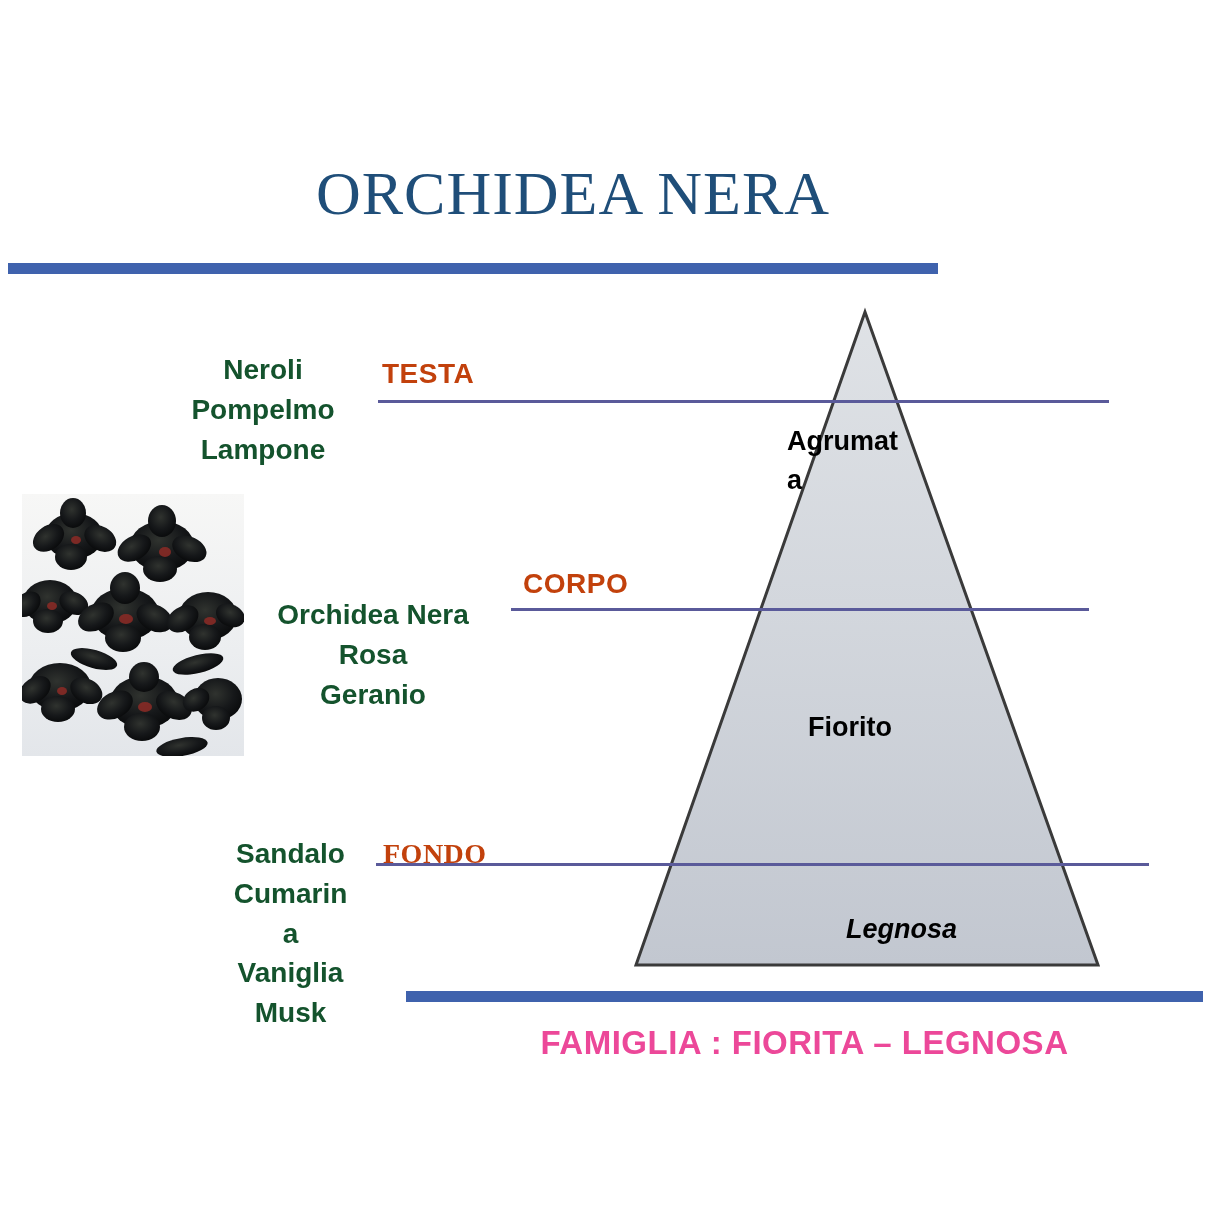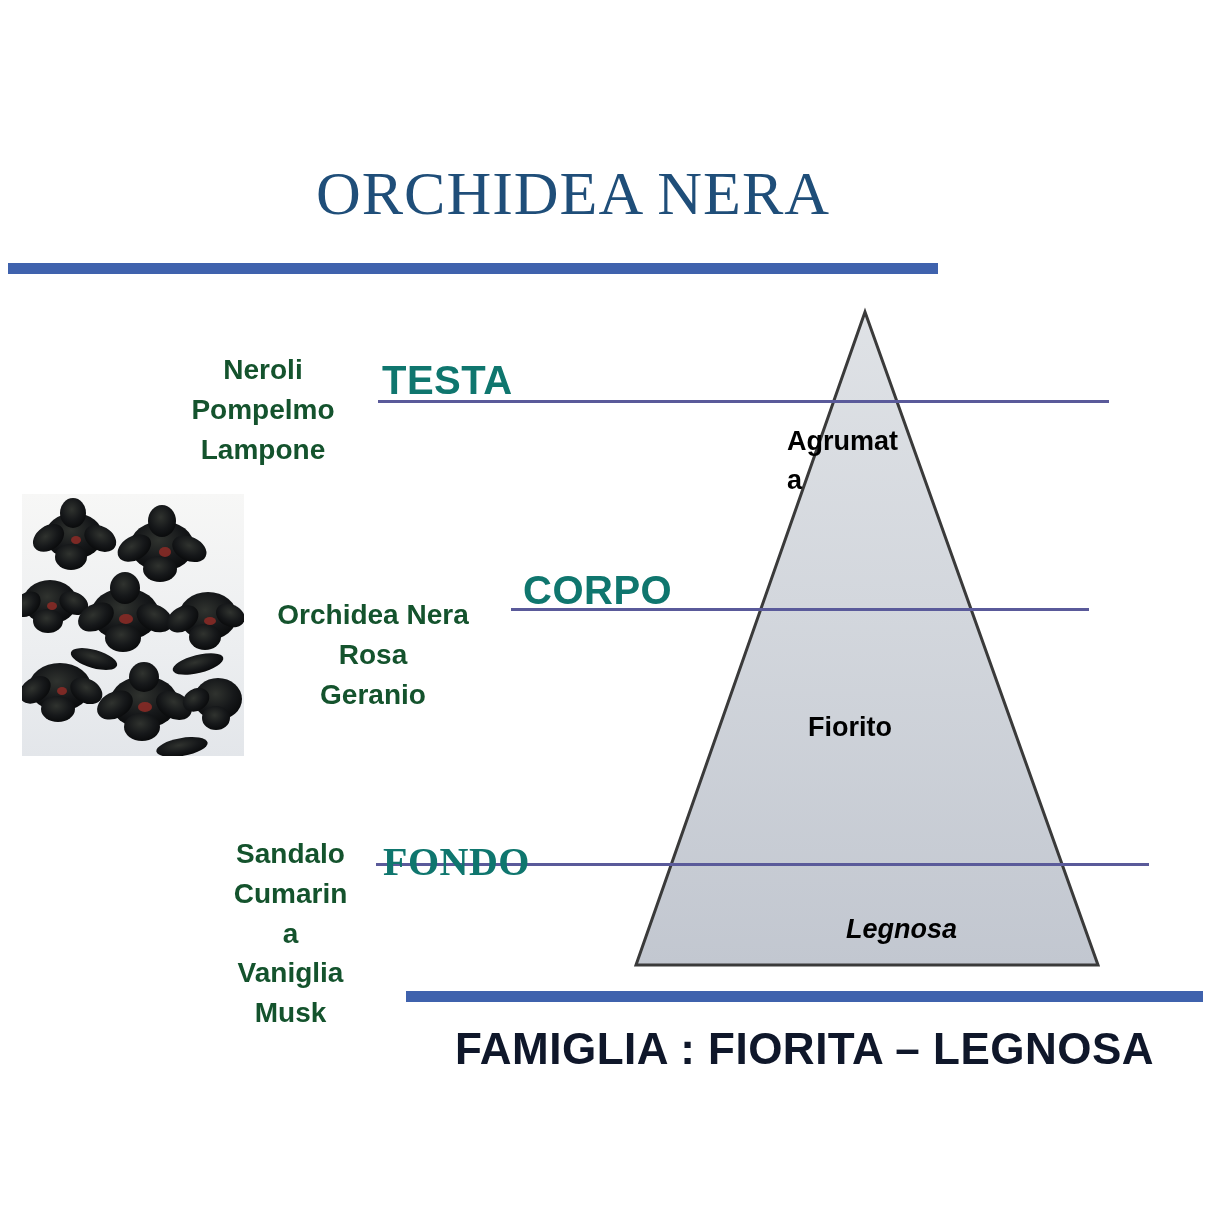--- a/index.html
+++ b/index.html
@@ -81,23 +81,23 @@
     line-height: 1.42;
     text-align: center;
   }
   #ingredients-testa { left: 150px; top: 350px;  width: 210px; }
   #ingredients-corpo { left: 250px; top: 595px;  width: 230px; }
   #ingredients-fondo { left: 205px; top: 834px;  width: 155px; }
 
   
   .stage-label {
     position: absolute;
-    color: #0f766e;
-    font-weight: bold;
-    font-size: 40px;
+    color: #c2410c;
+    font-weight: bold;
+    font-size: 28px;
     letter-spacing: 0.5px;
   }
   #label-testa { left: 374px; top: 358px; }
   #label-corpo { left: 515px; top: 568px; }
   #label-fondo { left: 375px; top: 838px; font-family: Liberation Serif, serif; }
 
   
   .facet-label {
     position: absolute;
     color: #000000;
@@ -120,23 +120,23 @@
     font-style: italic;
   }
 
   
   #family-caption {
     position: absolute;
     left: 398px;
     top: 1024px;
     width: 797px;
     text-align: center;
-    color: #0f172a;
-    font-weight: bold;
-    font-size: 44px;
+    color: #ec4899;
+    font-weight: bold;
+    font-size: 33px;
     letter-spacing: 0.5px;
     white-space: nowrap;
   }
 
   
   #orchid-photo {
     position: absolute;
     left: 14px;
     top: 494px;
     width: 222px;

